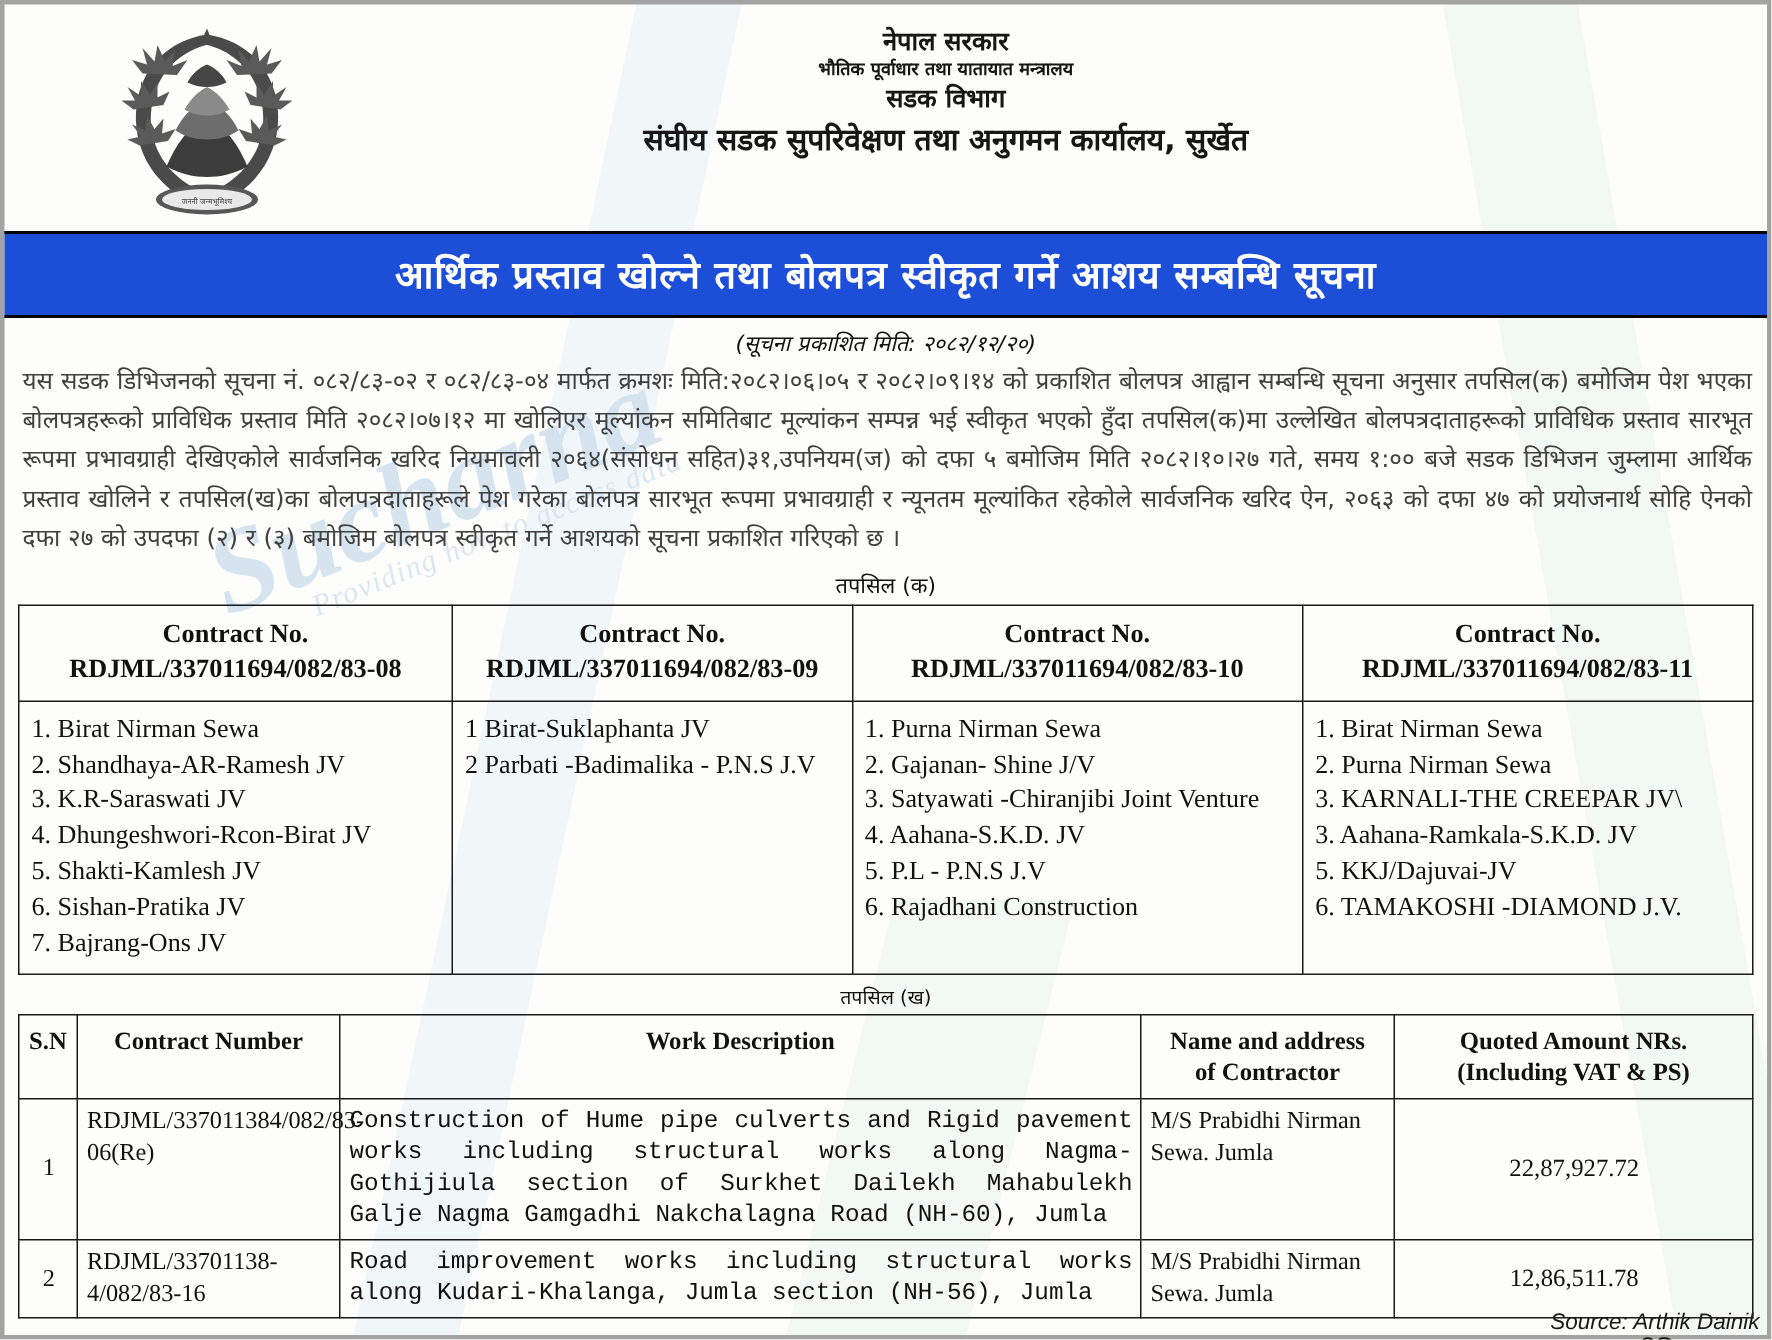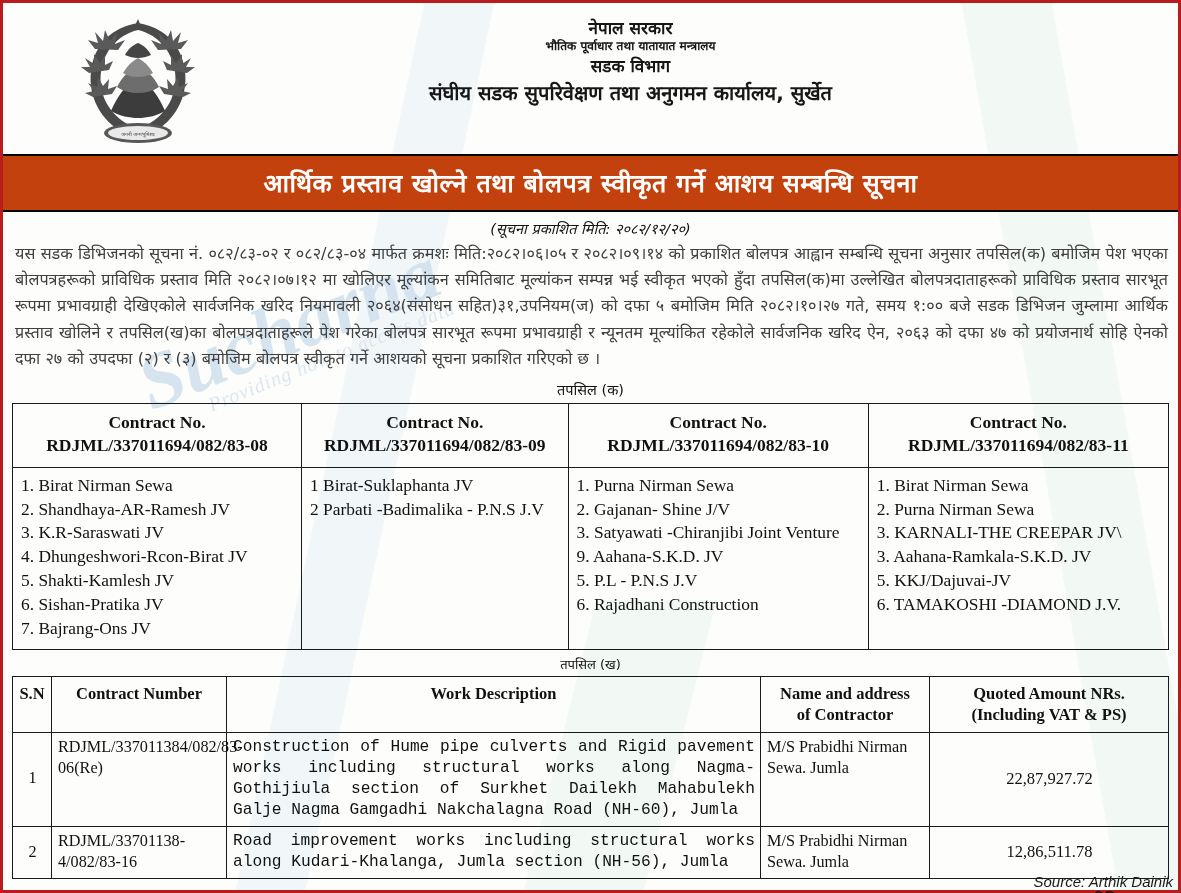--- a/index.html
+++ b/index.html
@@ -33,21 +33,21 @@
   .wm-2 { left:205px; top:395px; font-size:20px; font-style:italic; transform:rotate(-22deg); color:#d5e4f0; letter-spacing:1px;}
   .wm-band {
     position:absolute; background:#e8f1f8; opacity:.55;
   }
   .wm-b1 { left:330px; top:0; width:70px; height:893px; transform:skewX(-12deg); }
   .wm-b2 { left:1040px; top:0; width:90px; height:893px; transform:skewX(10deg); background:#e9f4ec;}
   .wm-b3 { left:560px; top:600px; width:120px; height:293px; transform:skewX(-14deg); background:#eaf4ee;}
 
   .frame {
     position:absolute; inset:0;
-    border:3px solid #b91c1c;
+    border:3px solid #a3a3a3;
     box-sizing:border-box;
     z-index:2;
     display:flex; flex-direction:column;
   }
   .inner {
     position:relative;
     flex:1 1 auto;
     display:flex; flex-direction:column;
   }
 
@@ -71,21 +71,21 @@
   }
   .org-line { font-family:"DejaVu Sans", sans-serif; line-height:1.32; color:#161616; }
   .l1 { font-size:17px; font-weight:bold; }
   .l2 { font-size:12px; font-weight:bold; }
   .l3 { font-size:17px; font-weight:bold; }
   .l4 { font-size:20px; font-weight:bold; margin-top:2px;}
   .l5 { font-size:25px; font-weight:bold; margin-top:3px; letter-spacing:.5px;}
 
   
   .banner {
-    background:#c2410c;
+    background:#1d4ed8;
     color:#ffffff;
     text-align:center;
     padding:9px 0 11px 0;
     margin:4px 0 0 0;
     border-top:2px solid #000;
     border-bottom:2px solid #000;
   }
   .banner-title {
     font-family:"DejaVu Sans", sans-serif;
     font-size:25px; font-weight:bold;
@@ -297,21 +297,21 @@
                 <ul class="bidders">
                     <li>1 Birat-Suklaphanta JV</li>
                     <li>2 Parbati -Badimalika - P.N.S J.V</li>
                   </ul>
               </td>
               <td>
                 <ul class="bidders">
                     <li>1. Purna Nirman Sewa</li>
                     <li>2. Gajanan- Shine J/V</li>
                     <li>3. Satyawati -Chiranjibi Joint Venture</li>
-                    <li>9. Aahana-S.K.D. JV</li>
+                    <li>4. Aahana-S.K.D. JV</li>
                     <li>5. P.L - P.N.S J.V</li>
                     <li>6. Rajadhani Construction</li>
                   </ul>
               </td>
               <td>
                 <ul class="bidders">
                     <li>1. Birat Nirman Sewa</li>
                     <li>2. Purna Nirman Sewa</li>
                     <li>3. KARNALI-THE CREEPAR JV\</li>
                     <li>3. Aahana-Ramkala-S.K.D. JV</li>

